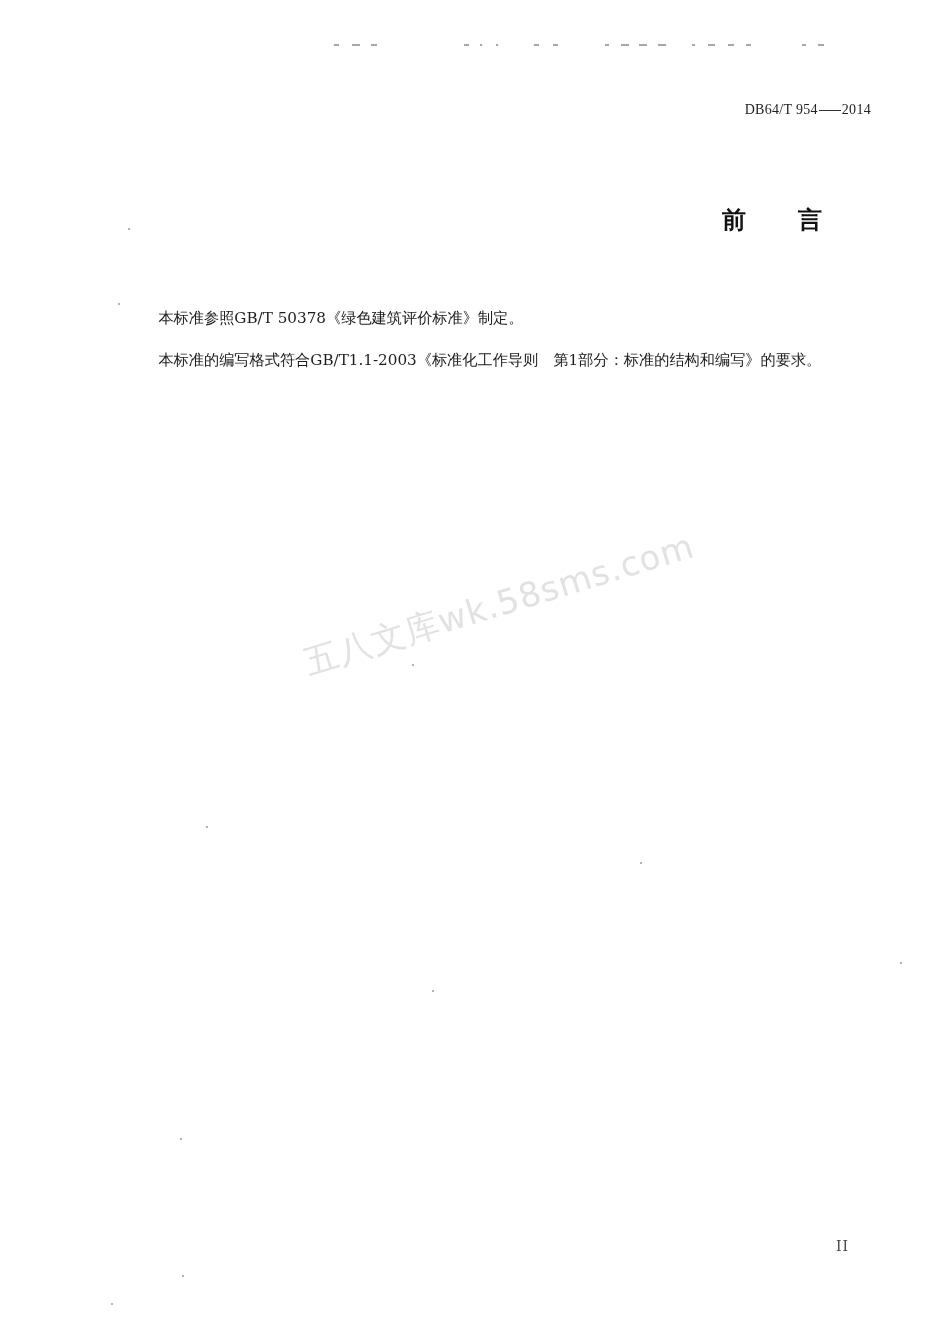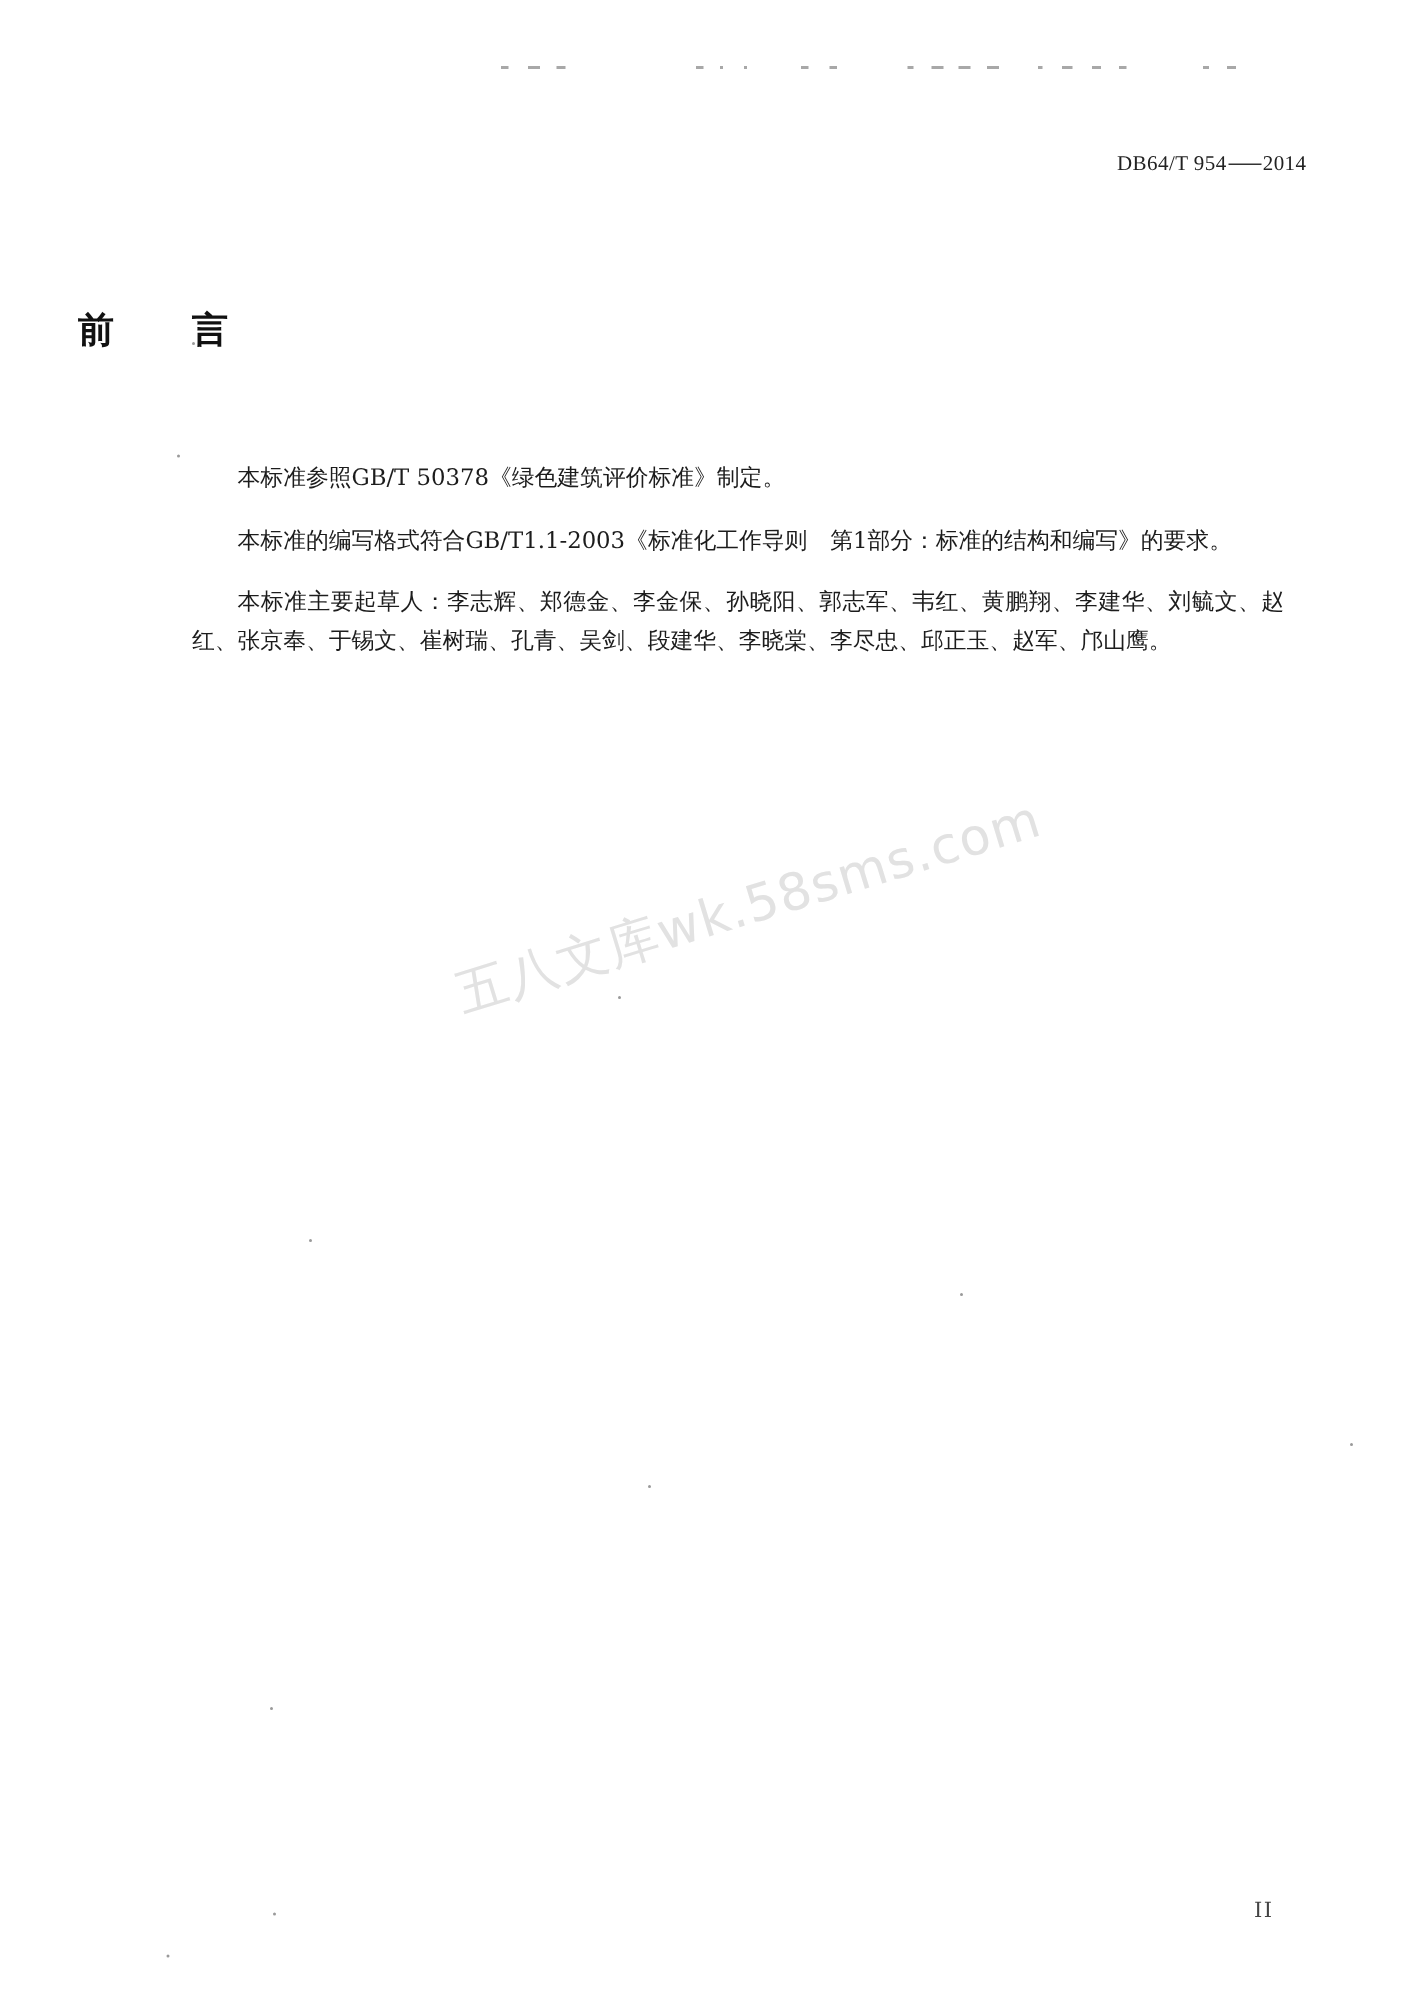--- a/index.html
+++ b/index.html
@@ -53,21 +53,21 @@
     height: 1px;
     background: #333;
     vertical-align: middle;
     margin: 0 1px;
   }
   .page-title {
     position: absolute;
     left: 0;
     width: 874px;
     top: 204px;
-    text-align: left;
+    text-align: right;
     font-family: "DejaVu Sans", "Liberation Sans", sans-serif;
     font-size: 24px;
     font-weight: bold;
     letter-spacing: 52px;
     text-indent: 52px;
     color: #111;
   }
   .body-text {
     position: absolute;
     left: 112px;
@@ -95,21 +95,20 @@
     letter-spacing: 1px;
   }
   .page-number {
     position: absolute;
     left: 836px;
     top: 1238px;
     font-family: "DejaVu Serif", "Liberation Serif", serif;
     font-size: 14px;
     color: #444;
     letter-spacing: 1px;
-    margin-top: 28px;
   }
   .speck {
     position: absolute;
     width: 2px;
     height: 2px;
     background: #9a9a9a;
     border-radius: 1px;
   }
 </style>
 </head>
@@ -138,21 +137,20 @@
     <span style="left:488px;width:6px;"></span>
   </div>
 
   <div class="doc-code"><span>DB64/T 954</span><span class="dash"></span><span>2014</span></div>
 
   <div class="page-title">前言</div>
 
   <div class="body-text">
     <p>本标准参照GB/T 50378《绿色建筑评价标准》制定。</p>
     <p>本标准的编写格式符合GB/T1.1-2003《标准化工作导则　第1部分：标准的结构和编写》的要求。</p>
-    <p>本标准主要起草人：李志辉、郑德金、李金保、孙晓阳、郭志军、韦红、黄鹏翔、李建华、刘毓文、赵红、张京奉、于锡文、崔树瑞、孔青、吴剑、段建华、李晓棠、李尽忠、邱正玉、赵军、邝山鹰。</p>
   </div>
 
   <div class="watermark">五八文库wk.58sms.com</div>
 
   <div class="page-number">II</div>
 
   <div class="speck" style="left:128px;top:228px;"></div>
   <div class="speck" style="left:118px;top:303px;"></div>
   <div class="speck" style="left:412px;top:664px;"></div>
   <div class="speck" style="left:206px;top:826px;"></div>

